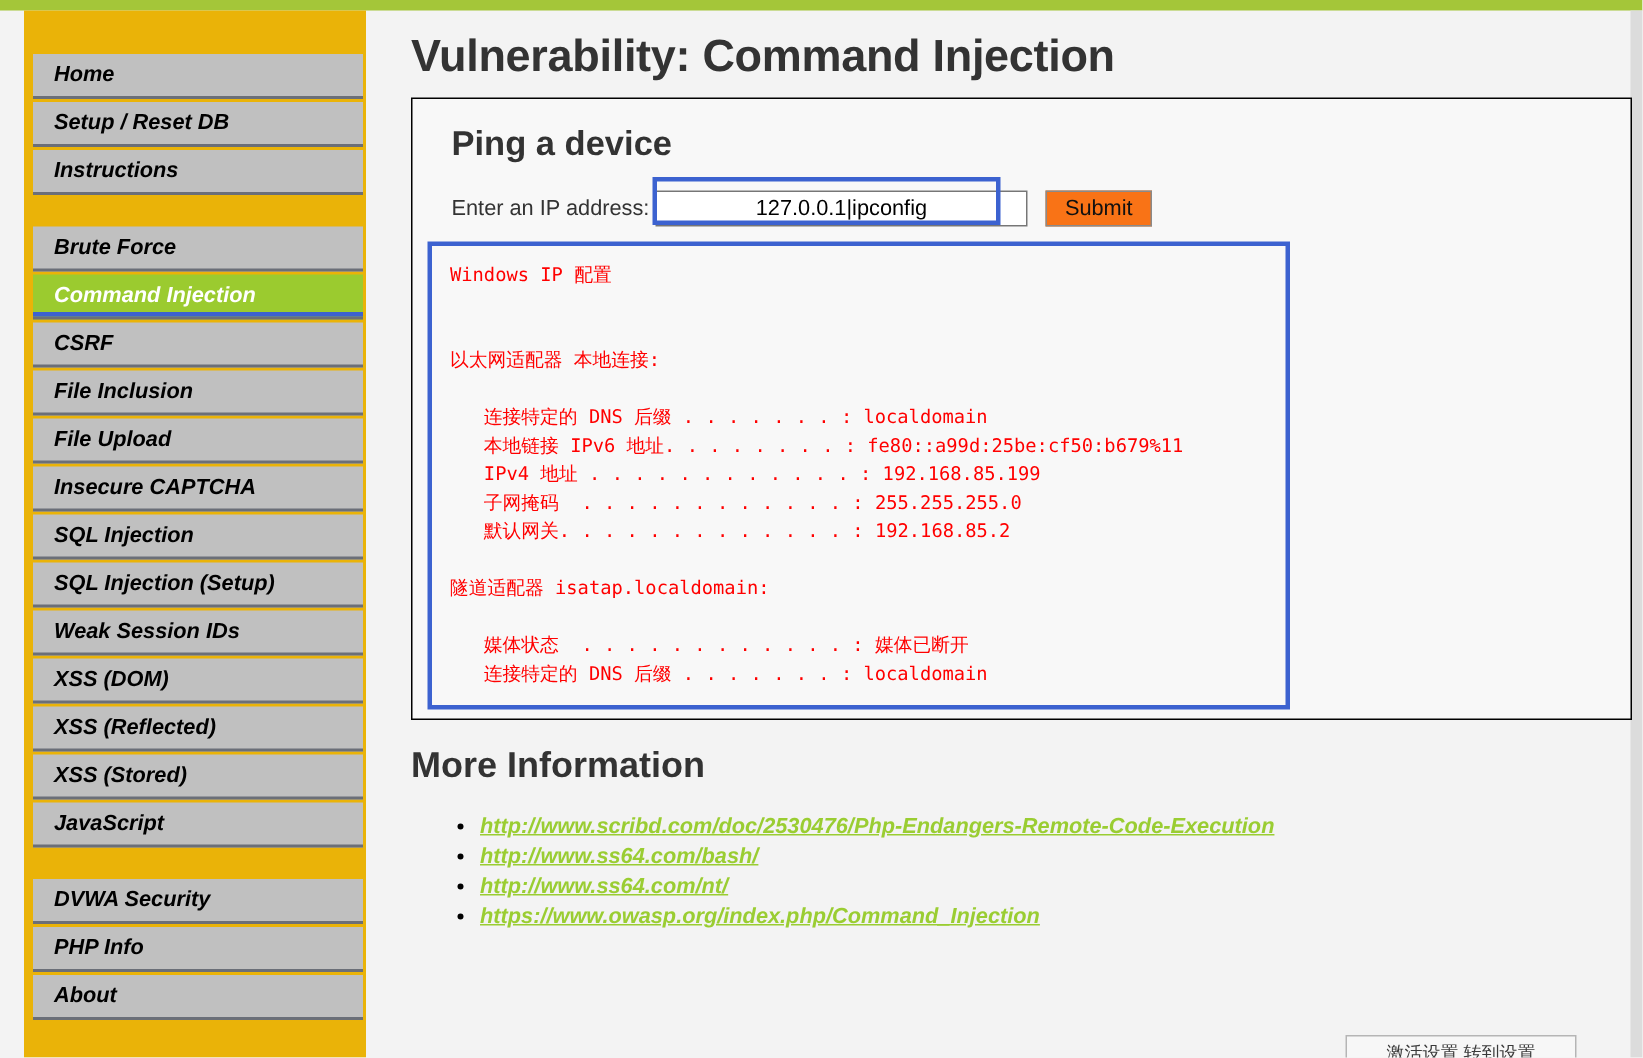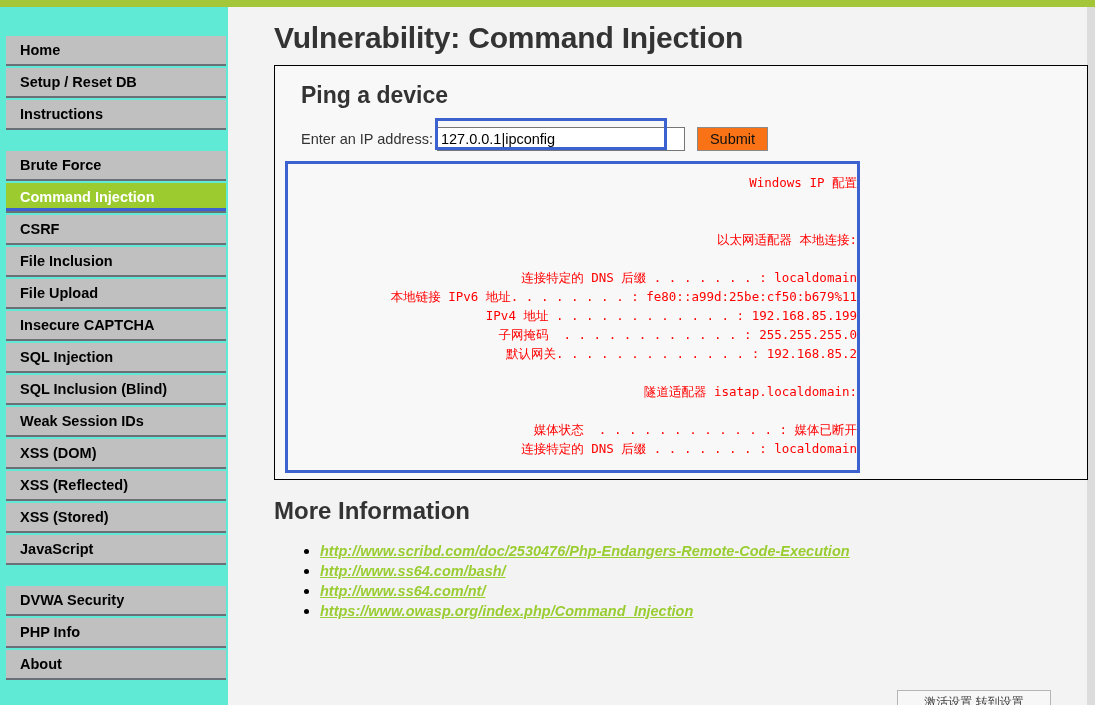--- a/index.html
+++ b/index.html
@@ -32,24 +32,25 @@
     right: 0;
     width: 8px;
     height: 698px;
     background: #dcdcdc;
   }
 
   
   #sidebar {
     position: absolute;
     top: 7px;
-    left: 0;
+    left: 16px;
     width: 228px;
     height: 698px;
-    background: #5eead4;
+    background: #eab308;
+    font-style: italic;
   }
   .nav-group {
     margin: 0;
     padding: 0;
     list-style: none;
   }
   .nav-group.g1 { margin-top: 29px; }
   .nav-group.g2 { margin-top: 21px; }
   .nav-group.g3 { margin-top: 21px; }
 
@@ -149,20 +150,21 @@
     box-sizing: border-box;
     width: 248px;
     height: 24px;
     padding: 0 3px;
     border: 1px solid #767676;
     background: #ffffff;
     font-size: 14.5px;
     font-family: "Liberation Sans", sans-serif;
     color: #000000;
     outline: none;
+    text-align: center;
   }
   
   #ip-focus-ring {
     position: absolute;
     top: -9px;
     left: -2px;
     width: 232px;
     height: 32px;
     box-sizing: border-box;
     border: 3px solid #3c62d0;
@@ -192,21 +194,20 @@
     border: 3px solid #3c62d0;
     background: #f8f8f8;
     margin: 0;
     padding: 9px 0 0 12px;
     color: #ff0000;
     font-family: "DejaVu Sans Mono", "Liberation Mono", monospace;
     font-size: 12.5px;
     line-height: 19px;
     white-space: pre;
     overflow: hidden;
-    text-align: right;
   }
 
   
   #more-info-title {
     position: absolute;
     top: 490px;
     left: 34px;
     margin: 0;
     font-size: 24px;
     font-weight: bold;
@@ -287,21 +288,21 @@
     <li>
         <a class="nav-item" href="#">File Upload</a>
       </li>
     <li>
         <a class="nav-item" href="#">Insecure CAPTCHA</a>
       </li>
     <li>
         <a class="nav-item" href="#">SQL Injection</a>
       </li>
     <li>
-        <a class="nav-item" href="#">SQL Inclusion (Blind)</a>
+        <a class="nav-item" href="#">SQL Injection (Setup)</a>
       </li>
     <li>
         <a class="nav-item" href="#">Weak Session IDs</a>
       </li>
     <li>
         <a class="nav-item" href="#">XSS (DOM)</a>
       </li>
     <li>
         <a class="nav-item" href="#">XSS (Reflected)</a>
       </li>

